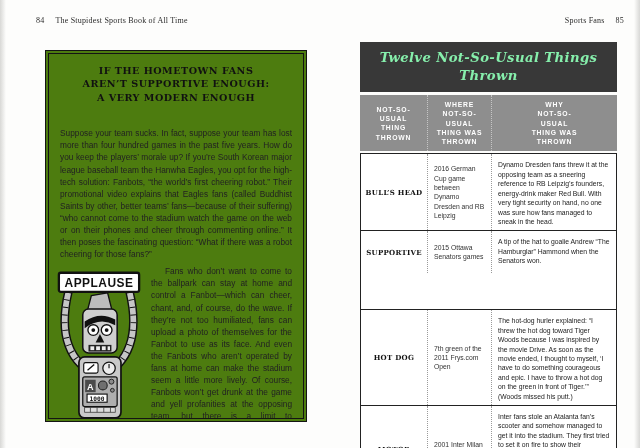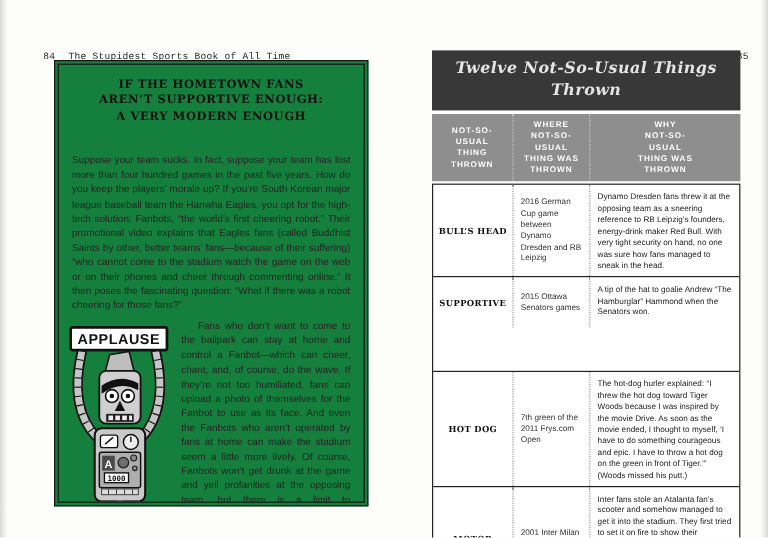--- a/index.html
+++ b/index.html
@@ -5,52 +5,52 @@
   html,body { margin:0; padding:0; }
   body {
     width:640px; height:448px; position:relative; overflow:hidden;
     background:#fdfdfc; font-family:"Liberation Sans", sans-serif; color:#1c1c1c;
   }
   .edge-left, .edge-right { position:absolute; top:0; bottom:0; width:6px; }
   .edge-left  { left:0;  background:linear-gradient(to right, #d8d8d6, rgba(255,255,255,0)); }
   .edge-right { right:0; background:linear-gradient(to left,  #d8d8d6, rgba(255,255,255,0)); }
 
   
-  .runhead { position:absolute; top:16px; font-family:Liberation Mono, monospace; font-size:8px; color:#2b2b2b; letter-spacing:.2px;margin-top:27px; }
+  .runhead { position:absolute; top:16px; font-family:Liberation Serif, serif; font-size:8px; color:#2b2b2b; letter-spacing:.2px; }
   .runhead-left  { left:36px; }
   .runhead-right { right:16px; text-align:right; }
   .runhead .pgnum { font-weight:normal; }
   .runhead-left .pgnum  { margin-right:11px; }
   .runhead-right .pgnum { margin-left:11px; }
 
   
   .box-outer {
     position:absolute; left:45px; top:50px; width:262px; height:372px;
-    border:1.5px solid #141414; padding:2px; box-sizing:border-box; background:#15803d;
+    border:1.5px solid #141414; padding:2px; box-sizing:border-box; background:#4d7c0f;
   }
   .box-inner {
     width:100%; height:100%; box-sizing:border-box; border:1px solid #141414;
     padding:8px 11px 4px 11px; overflow:hidden;
   }
   .box-heading {
     text-align:center; font-family:"DejaVu Serif", serif; font-weight:bold;
     font-size:9.6px; line-height:13.4px; letter-spacing:.5px; color:#111; margin-top:2px;
   }
   .box-heading div { white-space:nowrap; }
   .box-par {
     margin-top:23px; font-size:8.3px; line-height:12.1px; text-align:justify; color:#222;
   }
   .par2-wrap { margin-top:5px; }
   .par2-wrap .box-par { text-indent:14px; margin-top:0; }
   .robot-svg { float:left; width:90px; height:172px; margin:2px 7px 0 -6px; }
 
   
   .rtable { position:absolute; left:360px; top:42px; width:257px; }
   .rtable-title {
-    background:#383838; color:#e5e5e5; text-align:center; padding:7px 4px 8px;
+    background:#383838; color:#86efac; text-align:center; padding:7px 4px 8px;
     font-family:"DejaVu Serif", serif; font-style:italic; font-weight:bold;
     font-size:13.2px; line-height:17.5px; letter-spacing:.4px;
   }
   .thead {
     display:grid; grid-template-columns:67px 64px 126px;
     background:#8e8e8e; margin-top:3px;
   }
   .th {
     color:#ffffff; font-weight:bold; font-size:6.8px; line-height:9.3px;
     letter-spacing:.8px; text-align:center; white-space:pre-line;

